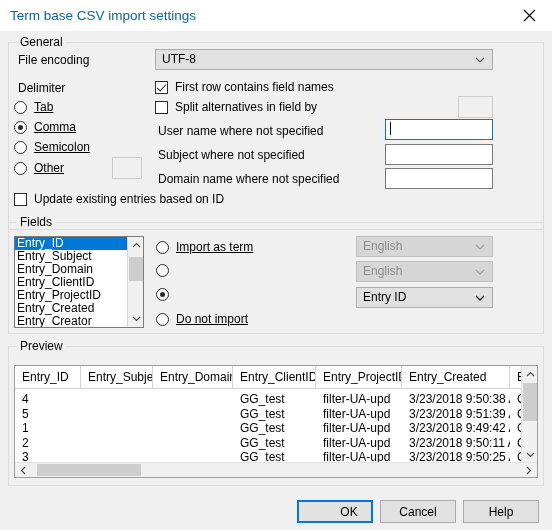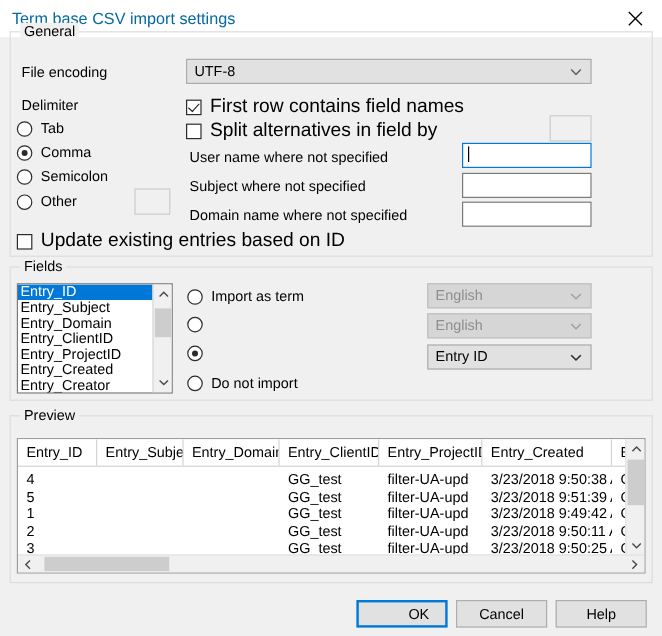--- a/index.html
+++ b/index.html
@@ -50,21 +50,21 @@
   .group-title {
     position: absolute;
     top: -8px; left: 8px;
     background: #f0f0f0;
     padding: 0 3px;
     font-size: 12px;
     color: #000;
     white-space: nowrap;
   }
 
-  #group-general { left: 8px; top: 26px; width: 536px; height: 188px; }
+  #group-general { left: 8px; top: 42px; width: 536px; height: 188px; }
   #group-fields  { left: 8px; top: 222px; width: 536px; height: 112px; }
   #group-preview { left: 8px; top: 346px; width: 536px; height: 140px; }
 
   
   .lbl {
     position: absolute;
     font-size: 12px;
     color: #000;
     white-space: nowrap;
     line-height: 14px;
@@ -148,30 +148,31 @@
     content: "";
     position: absolute;
     left: 3px; top: 0px;
     width: 4px; height: 8px;
     border: solid #2a2a2a;
     border-width: 0 1.6px 1.6px 0;
     transform: rotate(42deg);
   }
   .cb-label {
     margin-left: 7px;
-    font-size: 16px;
+    font-size: 12px;
     color: #000;
   }
 
   
   .rb-wrap {
     position: absolute;
     display: flex;
     align-items: center;
     white-space: nowrap;
+    text-decoration: underline;
   }
   .rb {
     width: 13px; height: 13px;
     box-sizing: border-box;
     border: 1px solid #2a2a2a;
     border-radius: 50%;
     background: #fff;
     position: relative;
     flex: 0 0 auto;
   }

